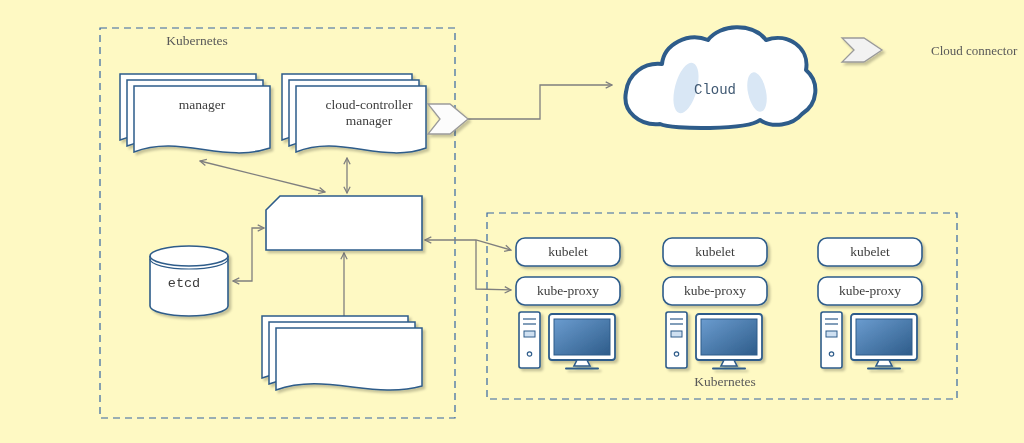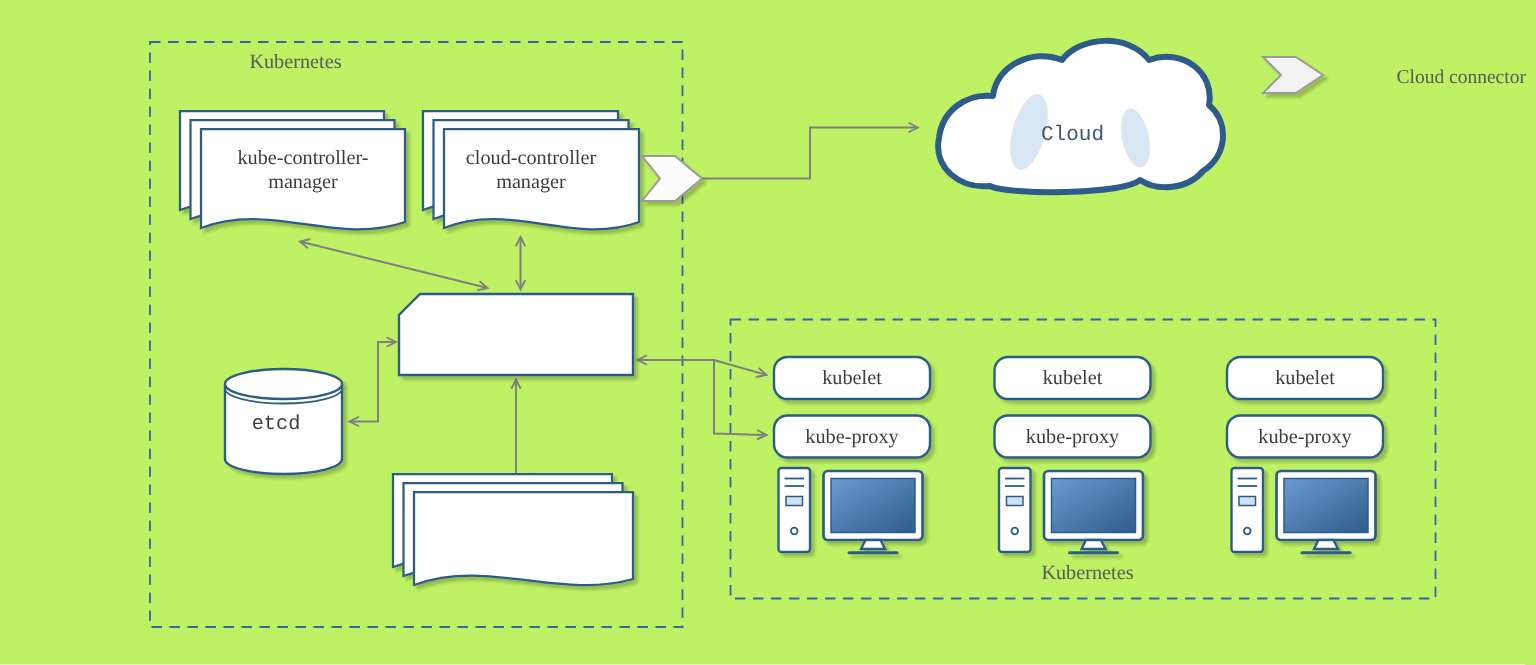--- a/index.html
+++ b/index.html
@@ -1,20 +1,20 @@
 <!DOCTYPE html>
 <html><head>
 <meta charset="utf-8">
 <style>
   html,body{margin:0;padding:0;background:#ffffff;}
   .stage{
     position:relative;
     width:1024px;
     height:443px;
-    background:#bef264;
+    background:#fef9c3;
     overflow:hidden;
     font-family:"Liberation Serif", serif;
   }
   .stage svg{position:absolute;left:0;top:0;}
   .lbl{
     position:absolute;
     text-align:center;
     color:#3d3d3d;
     font-size:13.5px;
     line-height:16px;
@@ -125,25 +125,24 @@
       <rect x="818" y="277" width="104" height="28" rx="9" fill="#ffffff" stroke="#2e5c8a" stroke-width="1.6" filter="url(#ds)"></rect>
       <use href="#pc-proto" x="821" y="312" filter="url(#ds)"></use>
     </g>
   </svg>
 
   <div class="lbl gray" style="left:137px;top:33px;width:120px;">
     <span class="line">Kubernetes</span>
   </div>
 
   <div class="lbl" style="left:134px;top:97px;width:136px;">
-    <span class="line">kube-controller-</span>
     <span class="line">manager</span>
   </div>
 
-  <div class="lbl" style="left:289px;top:97px;width:130px;">
+  <div class="lbl" style="left:304px;top:97px;width:130px;">
     <span class="line">cloud-controller</span>
     <span class="line">manager</span>
   </div>
 
 
   <div class="lbl" style="left:150px;top:276px;width:68px;font-family:Liberation Mono, monospace;">
     <span>etcd</span>
   </div>
 
 

